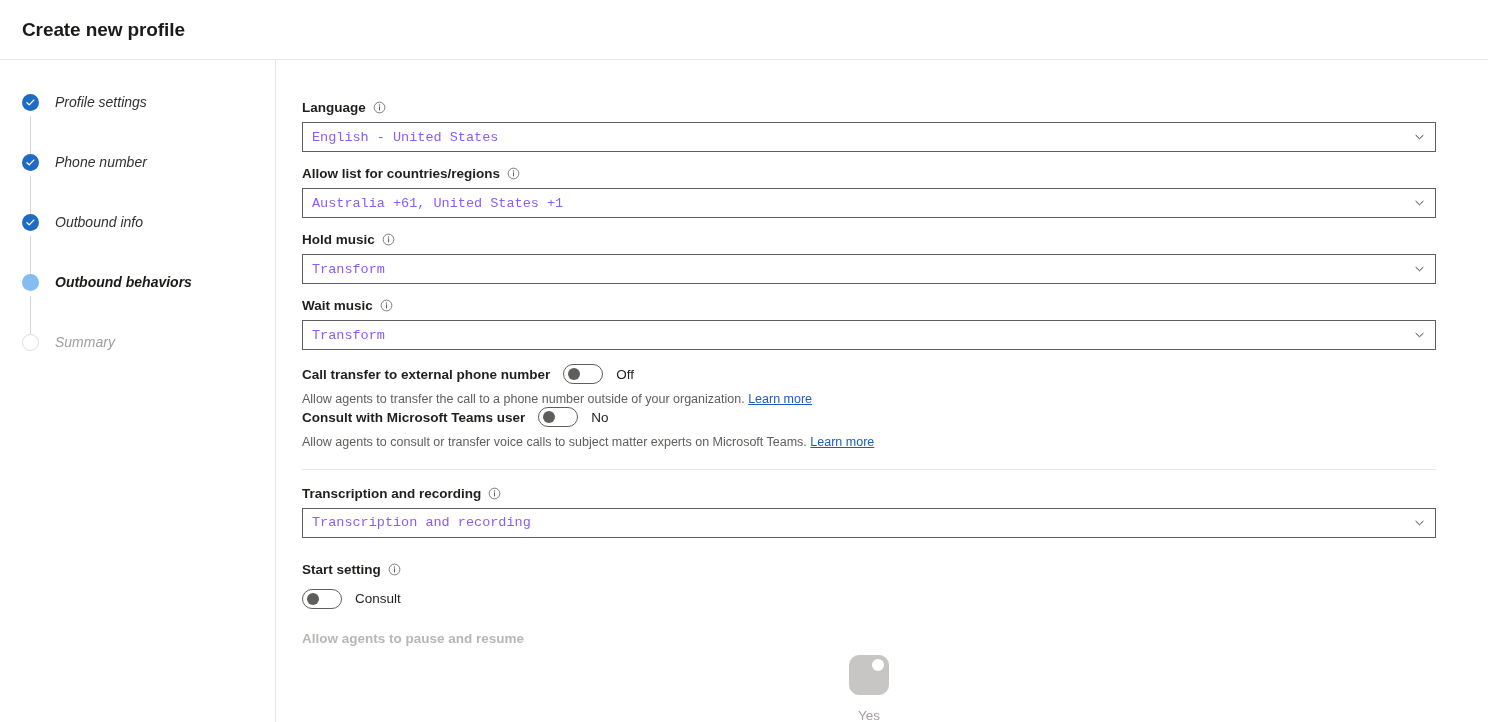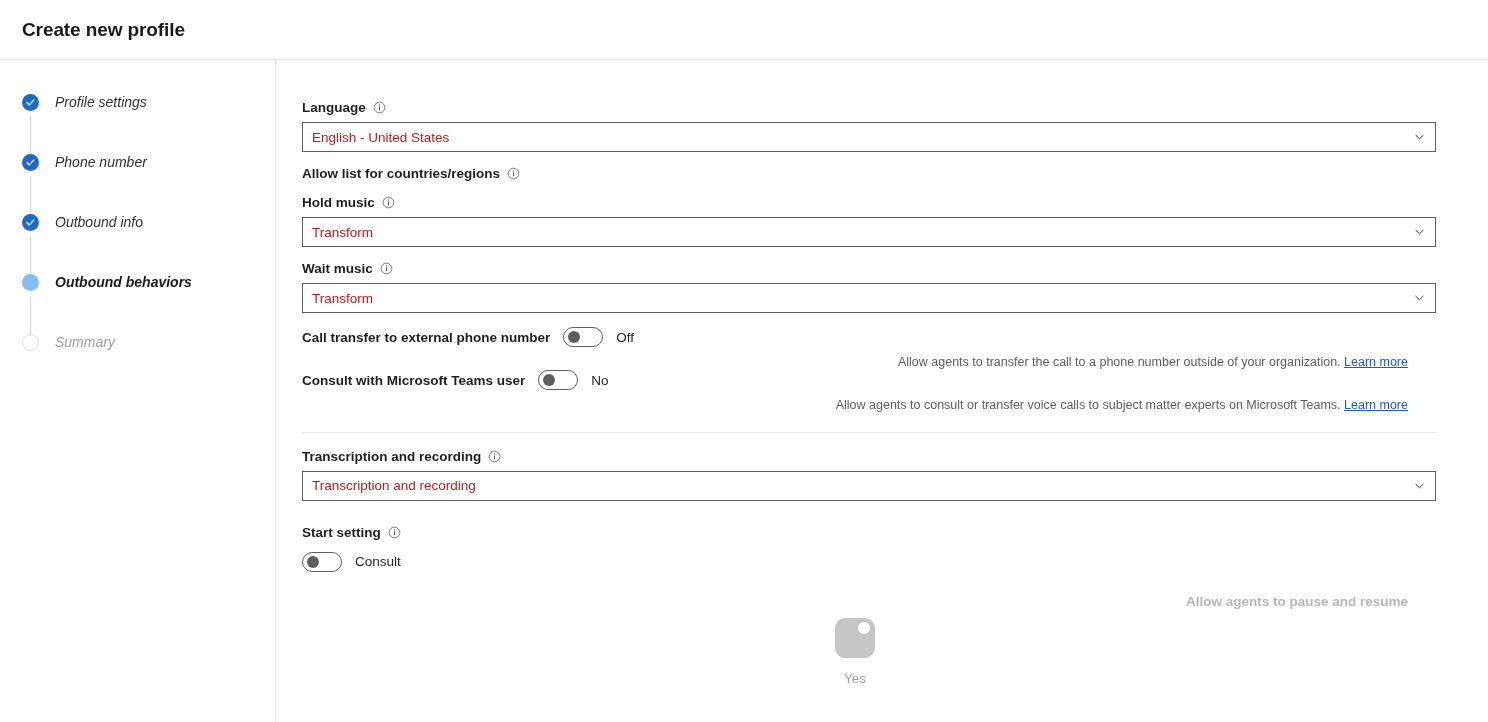--- a/index.html
+++ b/index.html
@@ -85,22 +85,21 @@
   
   .content {
     flex: 1 1 auto;
     padding: 0;
     position: relative;
     overflow: hidden;
   }
   .content-inner {
     padding-left: 26px;
     padding-top: 40px;
-    padding-right: 80px;
-    text-align: right;
+    padding-right: 52px;
   }
 
   .field { margin-bottom: 14px; }
   .field-label-row {
     display: flex;
     align-items: center;
     gap: 7px;
     margin-bottom: 7px;
   }
   .field-label {
@@ -114,23 +113,24 @@
   .select-box {
     position: relative;
     width: 1134px;
     height: 30px;
     border: 1px solid #605e5c;
     background: #fff;
     display: flex;
     align-items: center;
     padding: 0 32px 0 9px;
     font-size: 13.5px;
-    color: #b91c1c;
+    color: #8b5cf6;
     cursor: pointer;
     user-select: none;
+    font-family: Liberation Mono, monospace;
   }
   .select-value { white-space: nowrap; overflow: hidden; text-overflow: ellipsis; }
   .chev {
     position: absolute;
     right: 9px;
     top: 50%;
     transform: translateY(-50%);
     display: flex;
   }
 
@@ -294,20 +294,28 @@
           <div class="field-label-row">
             <span class="field-label">Allow list for countries/regions</span>
             <span class="info-icon">
               <svg width="13" height="13" viewBox="0 0 16 16" aria-hidden="true">
                 <circle cx="8" cy="8" r="6.6" fill="none" stroke="#605e5c" stroke-width="1"></circle>
                 <circle cx="8" cy="4.9" r="0.85" fill="#605e5c"></circle>
                 <rect x="7.35" y="6.6" width="1.3" height="5" rx="0.5" fill="#605e5c"></rect>
               </svg>
             </span>
           </div>
+          <div class="select-box">
+            <span class="select-value">Australia  +61, United States  +1</span>
+            <span class="chev">
+              <svg width="13" height="13" viewBox="0 0 16 16" aria-hidden="true">
+                <path d="M3.6 6 L8 10.2 L12.4 6" fill="none" stroke="#201f1e" stroke-width="1.1" stroke-linecap="round" stroke-linejoin="round"></path>
+              </svg>
+            </span>
+          </div>
         </div>
 
         <div class="field">
           <div class="field-label-row">
             <span class="field-label">Hold music</span>
             <span class="info-icon">
               <svg width="13" height="13" viewBox="0 0 16 16" aria-hidden="true">
                 <circle cx="8" cy="8" r="6.6" fill="none" stroke="#605e5c" stroke-width="1"></circle>
                 <circle cx="8" cy="4.9" r="0.85" fill="#605e5c"></circle>
                 <rect x="7.35" y="6.6" width="1.3" height="5" rx="0.5" fill="#605e5c"></rect>

